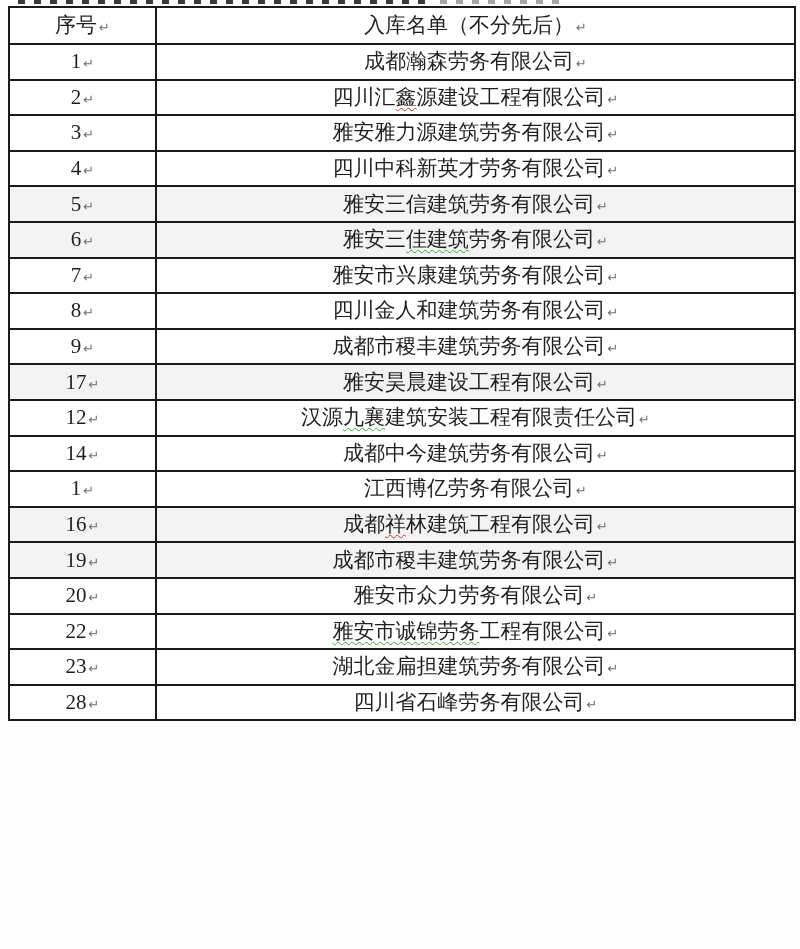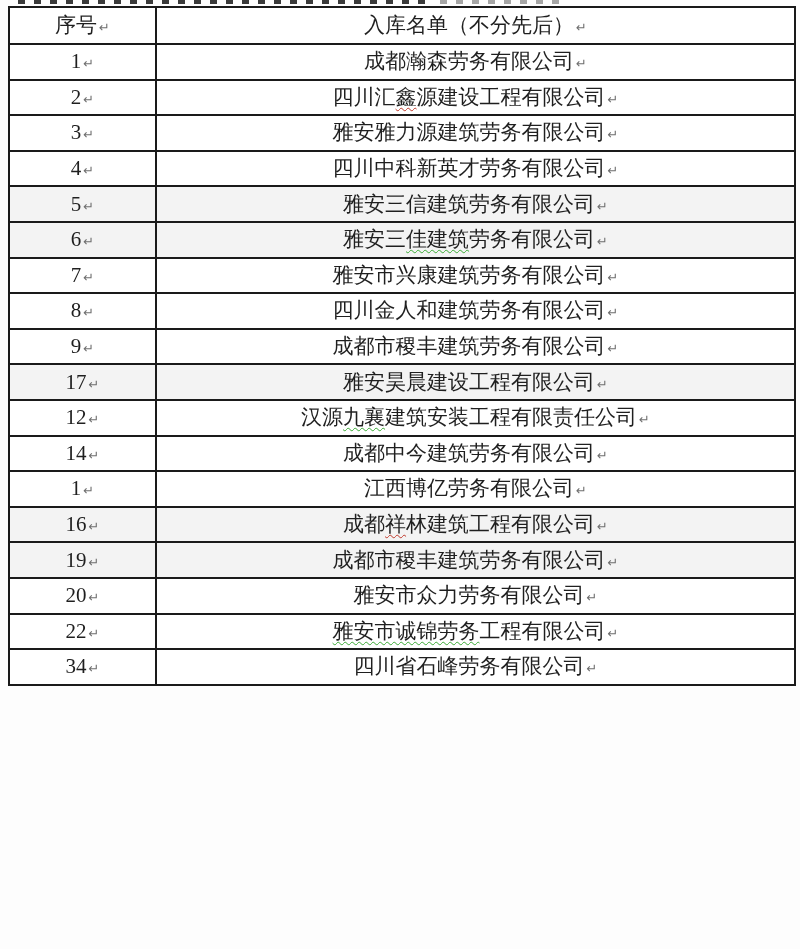--- a/index.html
+++ b/index.html
@@ -148,17 +148,21 @@
       </tr>
       <tr>
         <td><span>20</span><span class="pmark">↵</span></td>
         <td><span class="seg">雅安市众力劳务有限公司</span><span class="pmark">↵</span></td>
       </tr>
       <tr>
         <td><span>22</span><span class="pmark">↵</span></td>
         <td><span class="seg sq-green">雅安市诚锦劳务</span><span class="seg">工程有限公司</span><span class="pmark">↵</span></td>
       </tr>
       <tr>
-        <td><span>34</span><span class="pmark">↵</span></td>
+        <td><span>23</span><span class="pmark">↵</span></td>
+        <td><span class="seg">湖北金扁担建筑劳务有限公司</span><span class="pmark">↵</span></td>
+      </tr>
+      <tr>
+        <td><span>28</span><span class="pmark">↵</span></td>
         <td><span class="seg">四川省石峰劳务有限公司</span><span class="pmark">↵</span></td>
       </tr>
     </tbody>
 </table>
 
 </body></html>

